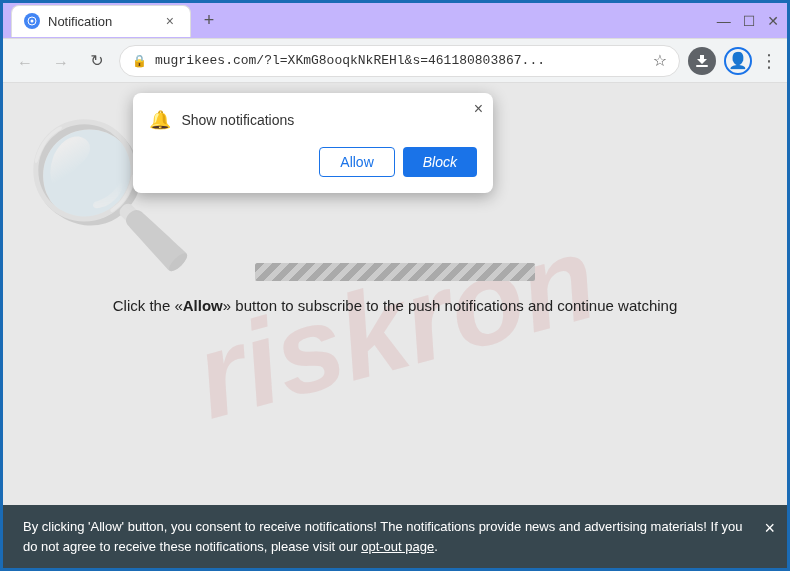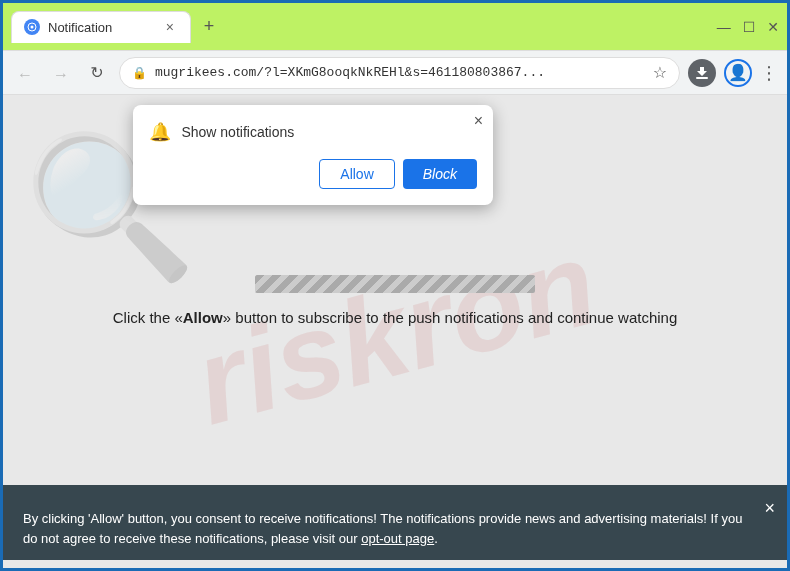--- a/index.html
+++ b/index.html
@@ -15,24 +15,24 @@
     
     .browser-frame {
       display: flex;
       flex-direction: column;
       width: 100%;
       height: 100%;
     }
 
     
     .title-bar {
-      background: #bef264;
-      display: flex;
-      align-items: center;
-      height: 48px;
+      background: #c4b5fd;
+      display: flex;
+      align-items: center;
+      height: 36px;
       padding: 0 8px;
       border-bottom: 1px solid #ddd;
     }
     .tab-area {
       display: flex;
       align-items: center;
       flex: 1;
     }
     .tab {
       background: #fff;
@@ -288,24 +288,24 @@
       font-size: 15px;
       color: #222;
       text-align: center;
       padding: 0 20px;
     }
     .instruction-text strong { font-weight: bold; }
 
     
     .bottom-banner {
       position: absolute;
-      bottom: 8px; left: 0; right: 0;
+      bottom: 0; left: 0; right: 0;
       background: #37474f;
       color: #fff;
-      padding: 24px 40px 12px 20px;
+      padding: 12px 40px 12px 20px;
       font-size: 13px;
       line-height: 1.5;
       z-index: 20;
     }
     .bottom-banner a {
       color: #fff;
       text-decoration: underline;
     }
     .banner-close {
       position: absolute;

